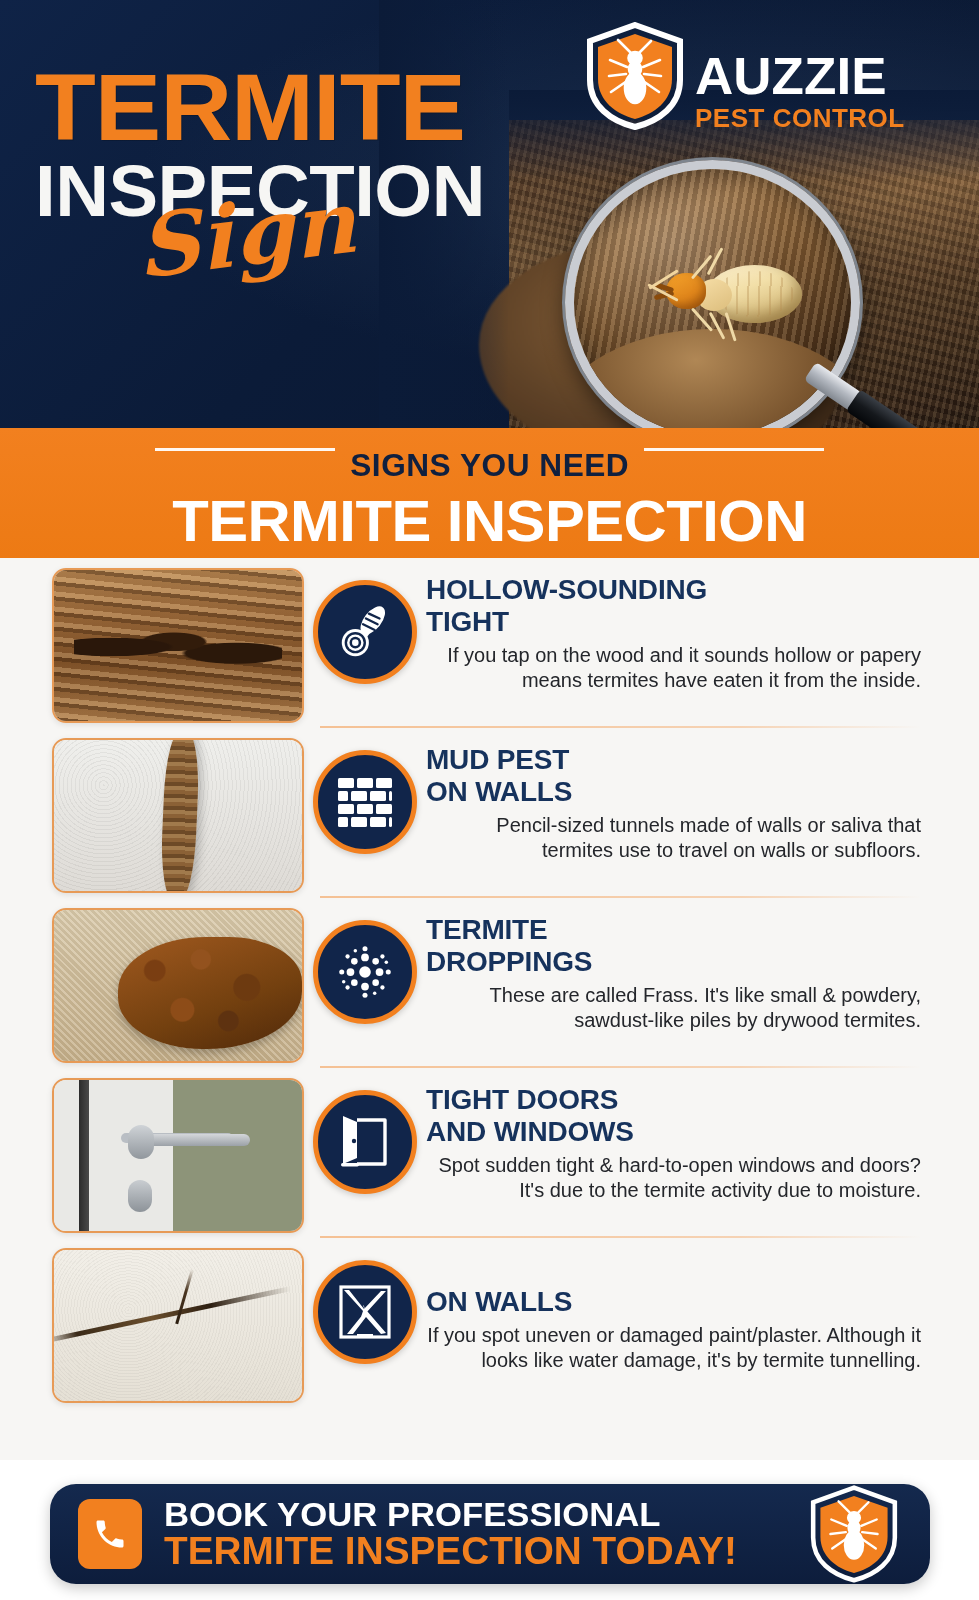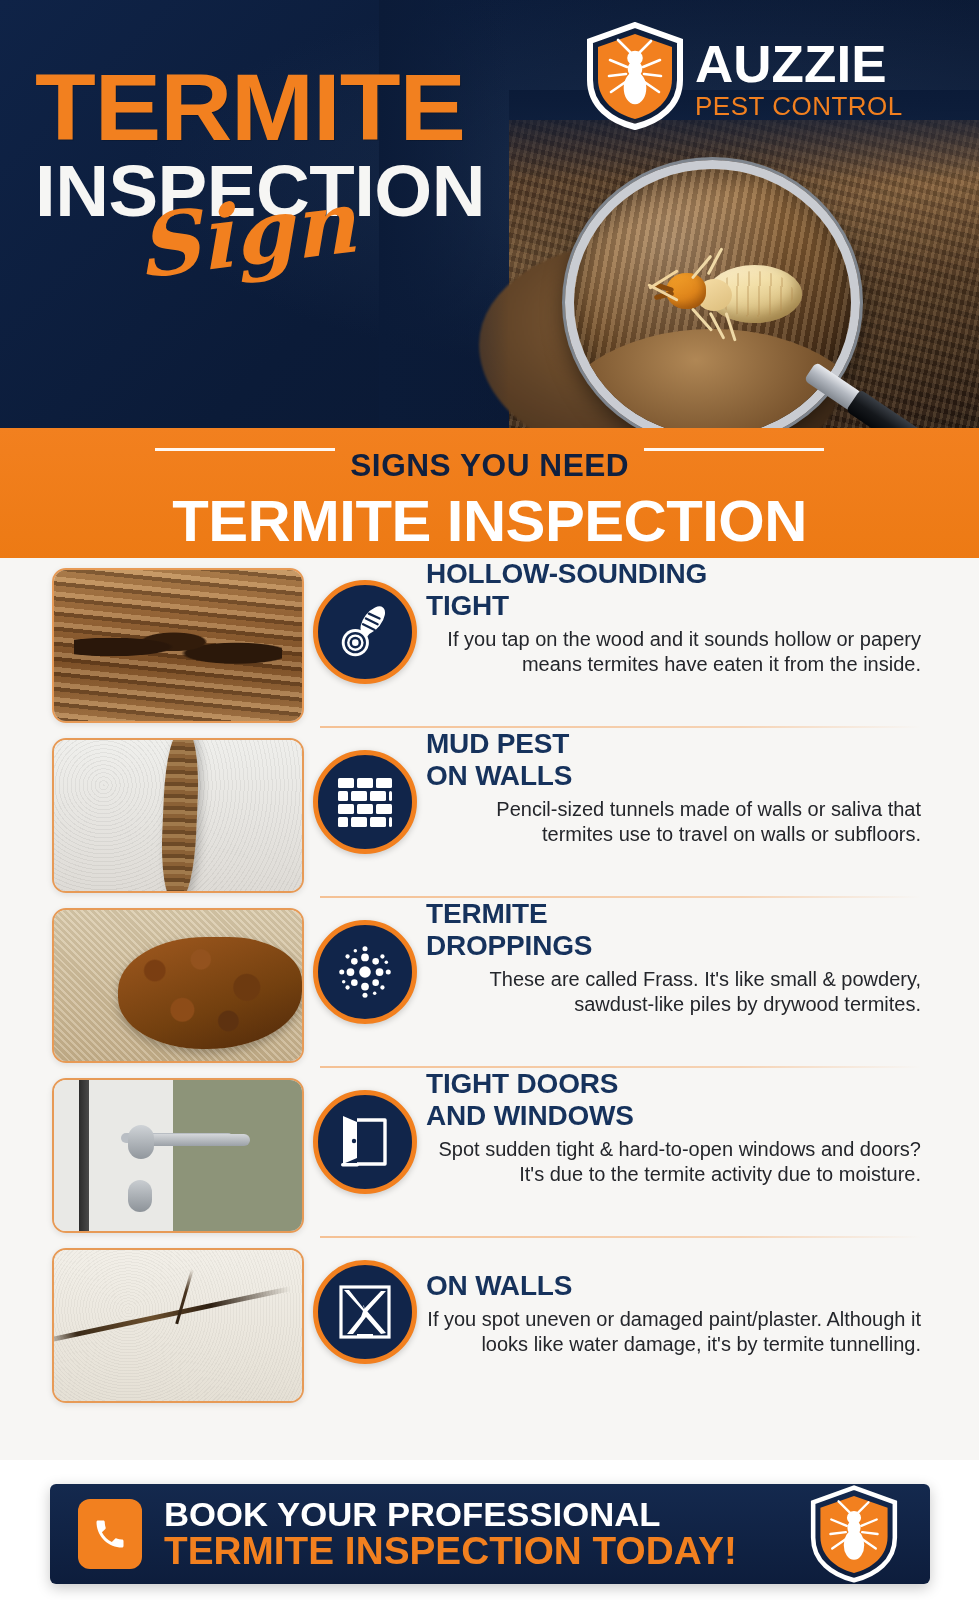--- a/index.html
+++ b/index.html
@@ -142,27 +142,27 @@
   .h-l3{
     font-size:86px; line-height:.85; color:#f2801f; margin-top:-14px; margin-left:110px;
     font-family:"DejaVu Serif", serif; font-style:italic; font-weight:700;
     transform:rotate(-7deg) skewX(-6deg);
     transform-origin:left center;
   }
 
   
   .logo{ position:absolute; left:585px; top:22px; width:340px; height:108px; }
   .logo-shield{ position:absolute; left:0; top:0; width:100px; height:108px; }
-  .logo-txt{ position:absolute; left:110px; top:16px; }
+  .logo-txt{ position:absolute; left:110px; top:28px; }
   .logo-brand{
     font-size:52px; font-weight:800; color:#fff; letter-spacing:0px; line-height:1;
     transform:scaleX(1.02); transform-origin:left center;
   }
   .logo-sub{
-    font-size:26px; font-weight:400; color:#f2801f; letter-spacing:0.5px; line-height:1.1;
+    font-size:26px; font-weight:700; color:#f2801f; letter-spacing:0.5px; line-height:1.1;
     margin-top:2px; transform:scaleX(1.0); transform-origin:left center;
   }
 
   
   .banner{
     position:absolute; left:0; top:428px; width:979px; height:130px;
     background:linear-gradient(180deg,#f2801f 0%, #ed7a14 100%);
     overflow:hidden;
   }
   .banner-top{
@@ -284,36 +284,36 @@
   }
 
   .ico-wrap{ width:122px; flex:none; display:flex; justify-content:center; margin-top:22px; }
   .circle{
     width:104px; height:104px; border-radius:50%;
     background:#11254a; border:5px solid #f2801f;
     display:flex; align-items:center; justify-content:center;
     box-shadow:0 2px 6px rgba(0,0,0,.18);
   }
 
-  .txt{ padding-right:58px; }
+  .txt{ margin-top:16px; padding-right:58px; }
   .h-row{
     font-size:28px; font-weight:800; color:#16325c; line-height:1.14;
     letter-spacing:-0.2px; transform:scaleX(1.0);
   }
   .p-row{
     font-size:20px; color:#24262b; line-height:1.28; margin-top:5px;
     font-family:"Liberation Sans", sans-serif;
     text-align:right;
   }
 
   
   .cta{
     position:absolute; left:50px; top:1484px; width:880px; height:100px;
     background:linear-gradient(180deg,#14294e 0%, #0d1d3c 100%);
-    border-radius:6px; display:flex; align-items:center;
+    border-radius:26px; display:flex; align-items:center;
     box-shadow:0 4px 14px rgba(0,0,0,.22);
   }
   .cta-phone{
     margin-left:28px; width:64px; height:70px; border-radius:12px;
     background:#f2801f; display:flex; align-items:center; justify-content:center; flex:none;
   }
   .cta-txt{ margin-left:22px; }
   .cta-l1{ font-size:34px; font-weight:800; color:#fff; line-height:1.02; letter-spacing:0px; transform:scaleX(1.02); transform-origin:left center;}
   .cta-l2{ font-size:38px; font-weight:800; color:#f2801f; line-height:1.02; letter-spacing:0px; transform:scaleX(1.02); transform-origin:left center;}
   .cta-shield{ margin-left:auto; margin-right:30px; width:92px; height:98px; flex:none; }

